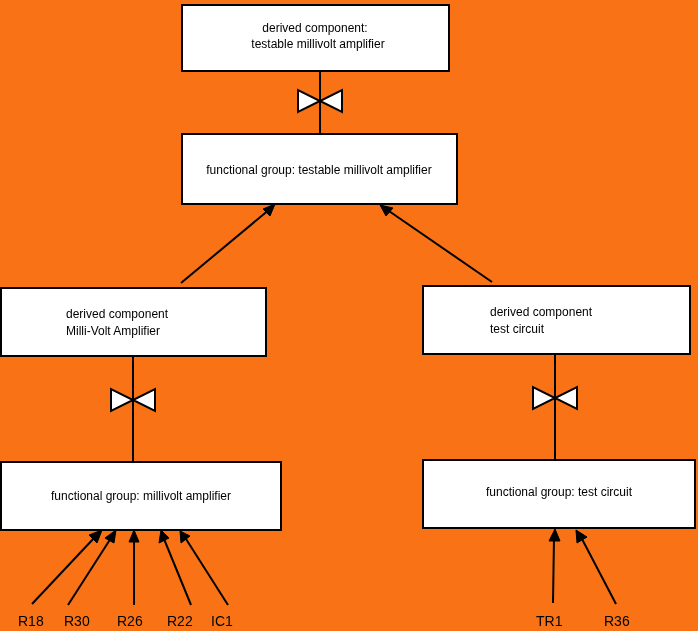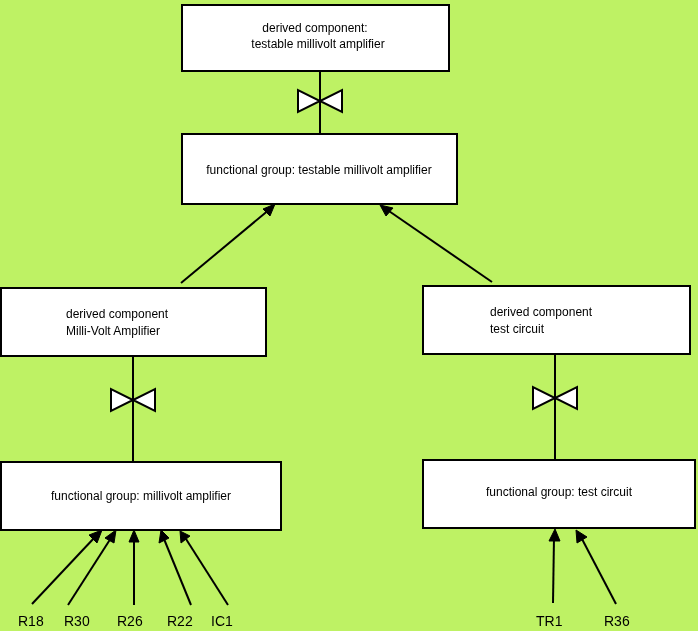--- a/index.html
+++ b/index.html
@@ -11,21 +11,21 @@
   body {
     width: 698px;
     height: 631px;
     font-family: "Liberation Sans", sans-serif;
     overflow: hidden;
   }
   #diagram-root {
     position: relative;
     width: 698px;
     height: 631px;
-    background: #bef264;
+    background: #f97316;
   }
   svg#diagram-svg {
     display: block;
     width: 698px;
     height: 631px;
   }
   .box-rect {
     fill: #ffffff;
     stroke: #000000;
     stroke-width: 2;

